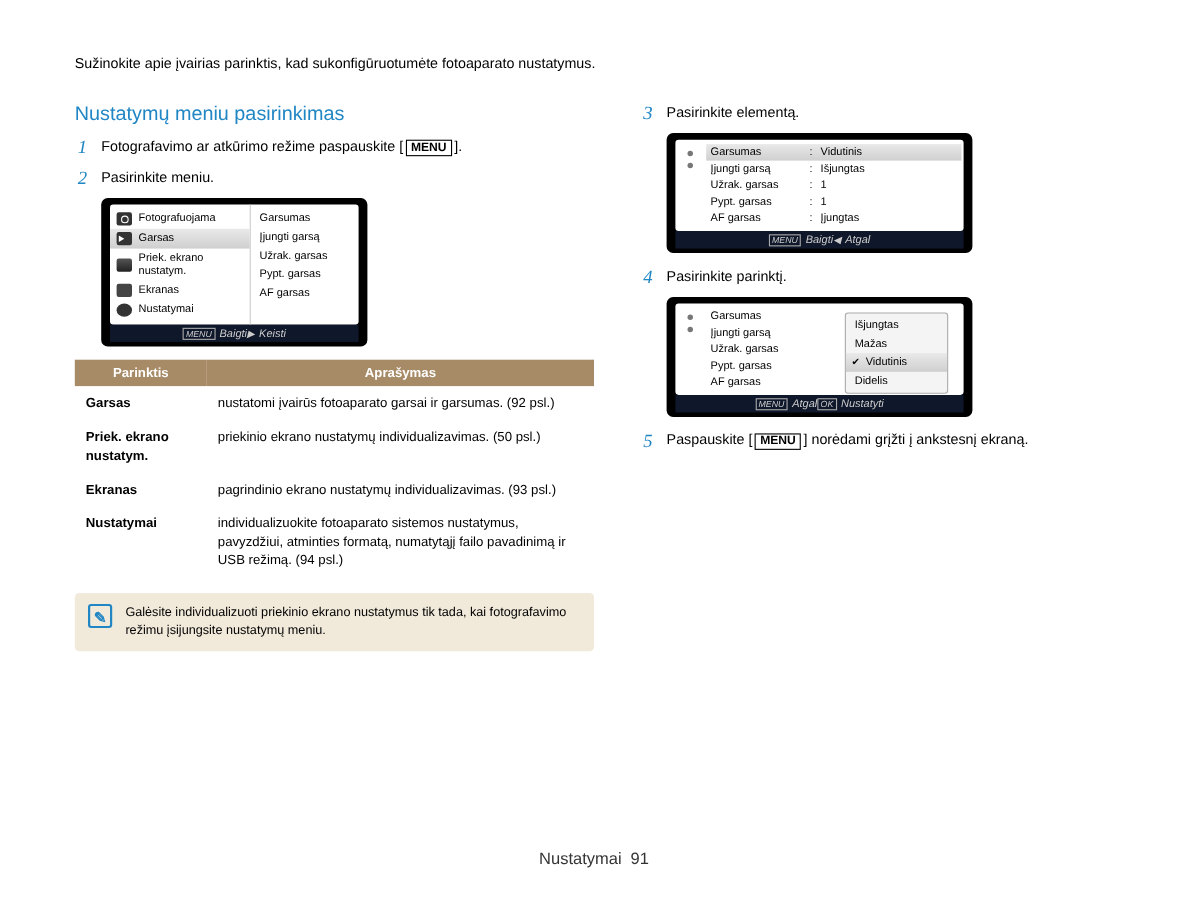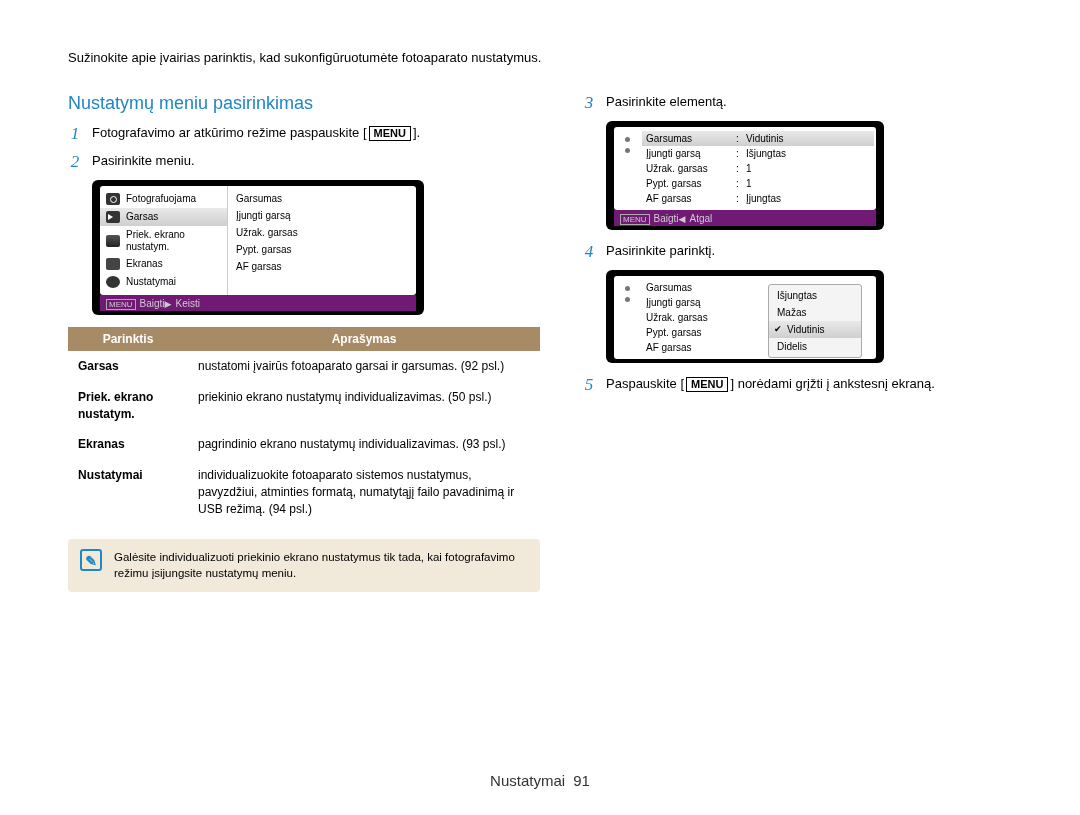--- a/index.html
+++ b/index.html
@@ -52,21 +52,21 @@
     vertical-align: baseline;
     line-height: 1.2;
   }
 
   
   .lcd {
     background: #000;
     border-radius: 6px;
     padding: 6px 8px 4px 8px;
     margin: 6px 0 12px 24px;
-    width: 332px;
+    width: 242px;
   }
   .lcd-inner { background: #fff; border-radius: 3px; position: relative; }
   .lcd-body { display: flex; }
   .lcd-left {
     width: 128px;
     border-right: 1px solid #ccc;
     padding: 4px 0;
   }
   .lcd-item {
     display: flex;
@@ -83,24 +83,25 @@
     flex-shrink: 0;
   }
   .lcd-ico.cam::after{content:"";position:absolute;top:3px;left:4px;width:5px;height:5px;border:1px solid #fff;border-radius:50%}
   .lcd-ico.sound::before{content:"";position:absolute;left:2px;top:3px;width:0;height:0;border-left:5px solid #fff;border-top:3px solid transparent;border-bottom:3px solid transparent}
   .lcd-ico.disp{background:linear-gradient(#555,#222);}
   .lcd-ico.scr{background:#444;}
   .lcd-ico.gear{border-radius:50%;}
   .lcd-right { flex:1; padding: 4px 8px; font-size: 10px; }
   .lcd-right div { padding: 3px 0; white-space: nowrap; }
   .lcd-foot {
-    background: #701a75; color:#ccc;
-    display:flex; justify-content:flex-start;
+    background: #0f172a; color:#ccc;
+    display:flex; justify-content:center;
     font-size:10px; padding: 3px 6px 2px 6px;
     align-items:center;
+    font-style:italic;
   }
   .lcd-foot .mbox{font-size:8px;border:1px solid #aaa;padding:0 2px;margin-right:4px;}
   .lcd-foot .tri{font-size:9px;margin-right:4px;}
 
   
   .lcd2 {
     background:#000; border-radius:6px; padding:6px 8px 4px 8px;
     margin:6px 0 12px 24px; width:278px;
   }
   .lcd2-inner{background:#fff;border-radius:3px;position:relative;}
@@ -326,20 +327,24 @@
                 </div>
             </div>
           </div>
           <div class="lcd2-popup">
             <div>Išjungtas</div>
             <div>Mažas</div>
             <div class="chk" style="background:linear-gradient(#e9e9e9,#cfcfcf);">Vidutinis</div>
             <div>Didelis</div>
           </div>
         </div>
+        <div class="lcd-foot">
+          <span><span class="mbox">MENU</span><span>Atgal</span></span>
+          <span><span class="mbox">OK</span><span>Nustatyti</span></span>
+        </div>
       </div>
 
       <div class="step-row">
         <div class="step-num">5</div>
         <div class="step-text">
           <span>Paspauskite [</span><span class="menubox">MENU</span><span>] norėdami grįžti į ankstesnį ekraną.</span>
         </div>
       </div>
     </div>
   </div>

